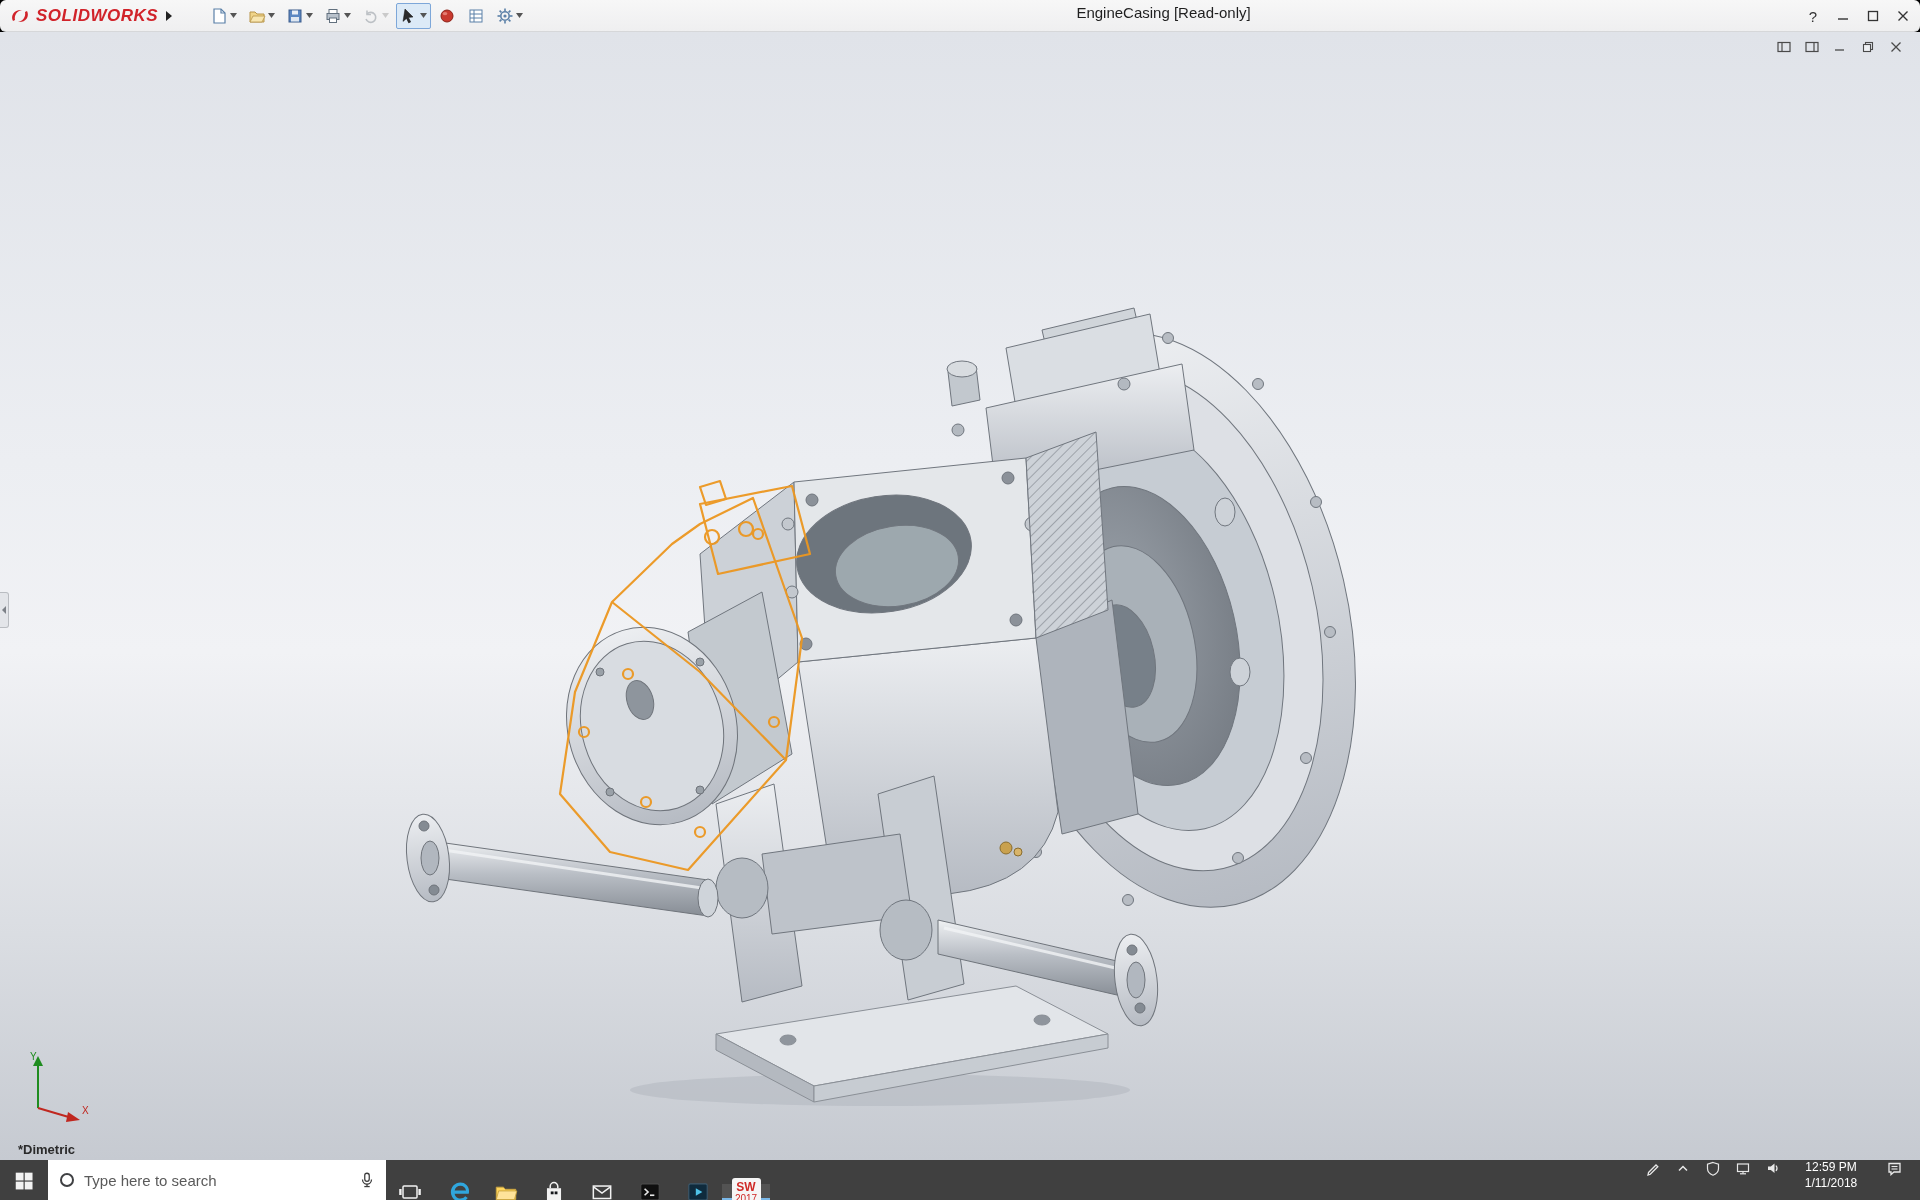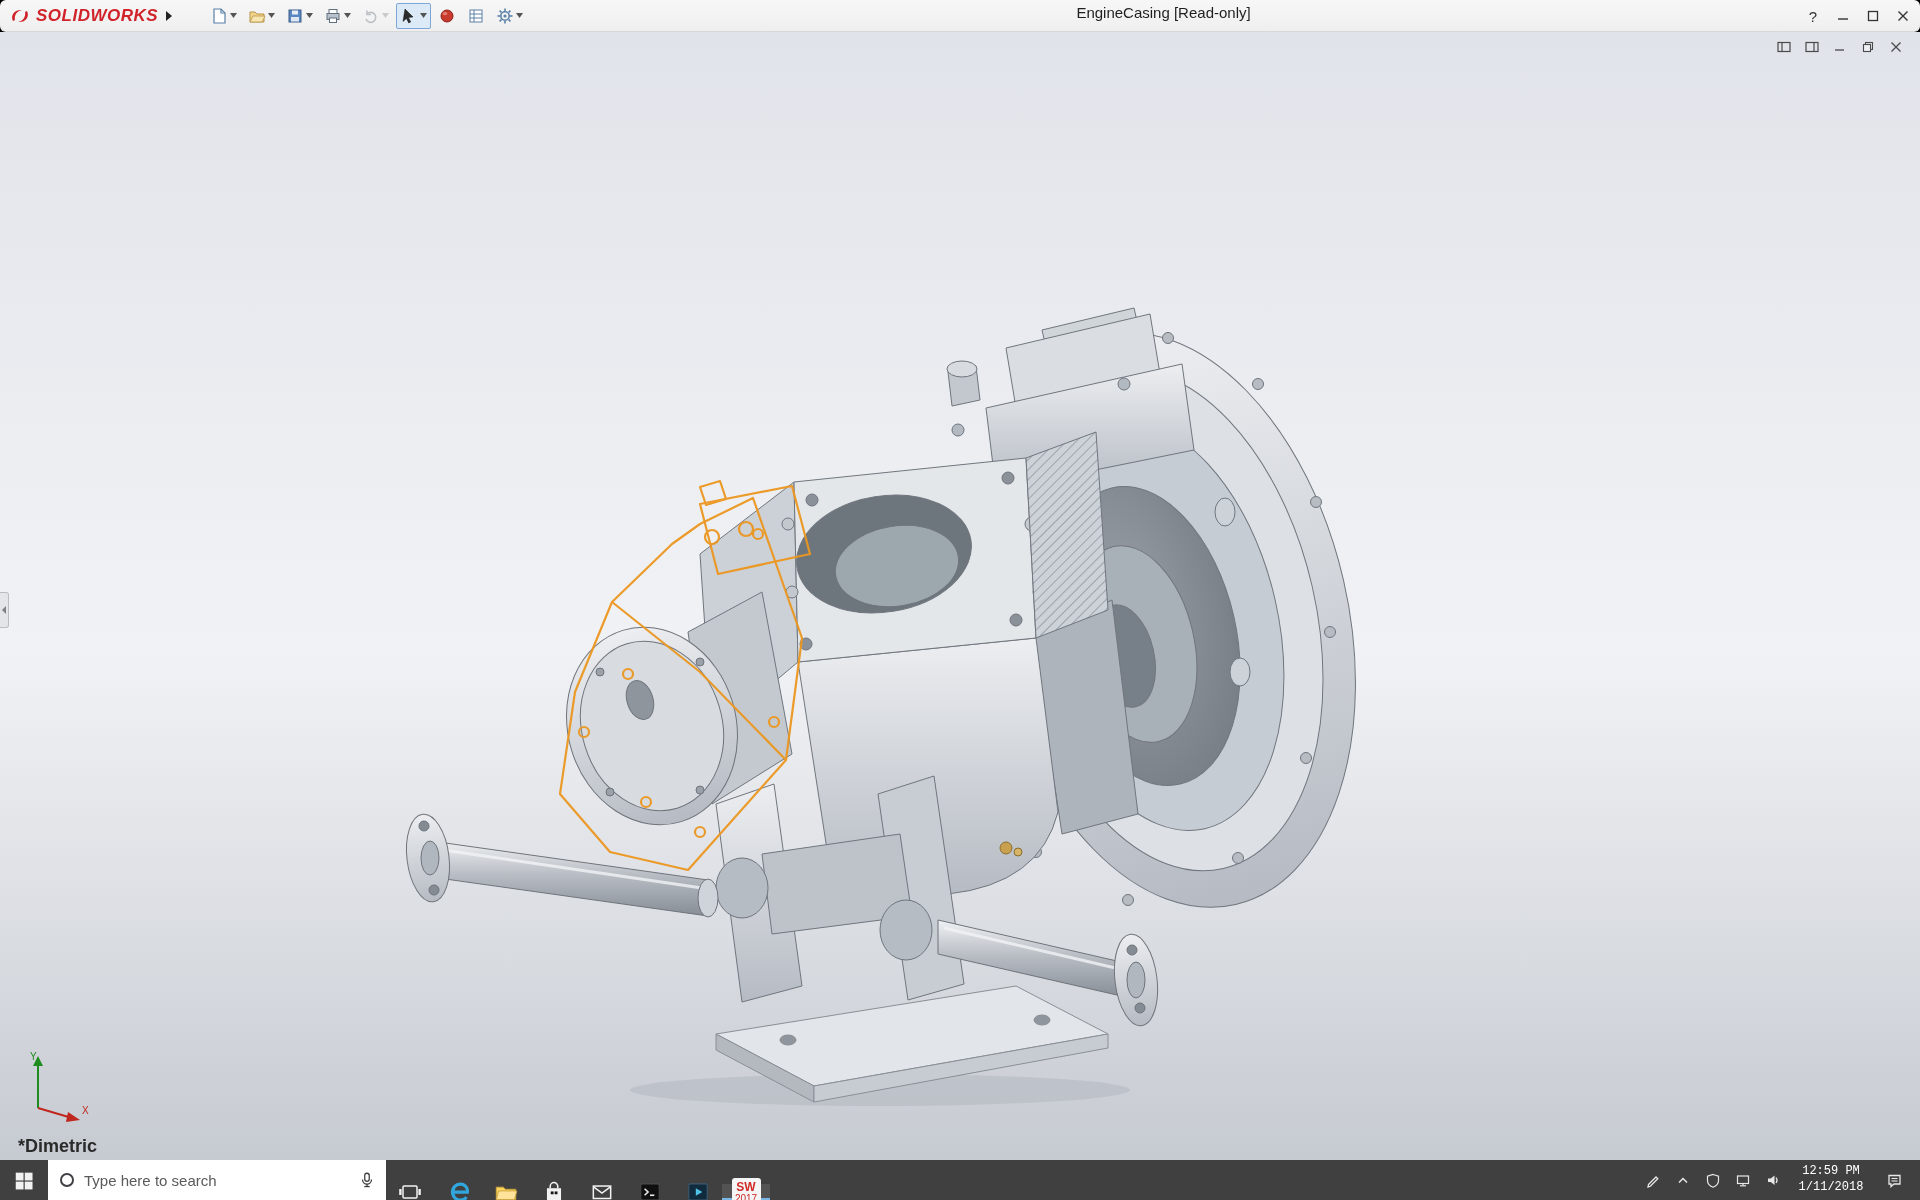--- a/index.html
+++ b/index.html
@@ -28,36 +28,36 @@
   
   .viewport { position:absolute; top:32px; left:0; width:1920px; height:1128px;
     background:linear-gradient(180deg,#e0e3e9 0%,#eceef2 38%,#f1f2f5 55%,#dadde2 80%,#c6cad1 100%);
     overflow:hidden; }
   .model-svg { position:absolute; top:0; left:0; width:1920px; height:1128px; display:block; }
   .doc-controls { position:absolute; top:6px; right:14px; display:flex; gap:8px; }
   .dc-btn { width:20px; height:17px; display:flex; align-items:center; justify-content:center; border:none; background:transparent; cursor:pointer; }
   .left-tab { position:absolute; left:0; top:560px; width:9px; height:36px; background:#e3e5e9;
     border:1px solid #b9bcc1; border-left:none; border-radius:0 3px 3px 0; display:flex; align-items:center; justify-content:center; cursor:pointer; }
   .triad { position:absolute; left:22px; bottom:30px; }
-  .view-label { position:absolute; left:18px; bottom:3px; font-size:18px; font-weight:bold; color:#2a2a2a; }
+  .view-label { position:absolute; left:18px; bottom:3px; font-size:13px; font-weight:bold; color:#2a2a2a; }
 
   
   .taskbar { position:absolute; bottom:0; left:0; right:0; height:40px; background:#404040;
     display:flex; align-items:stretch; z-index:20; }
   .start-btn { width:48px; display:flex; align-items:center; justify-content:center; border:none; background:transparent; cursor:pointer; }
   .search-box { width:338px; background:#ffffff; display:flex; align-items:center; padding:0 10px 0 12px; gap:10px; }
   .search-ring { width:14px; height:14px; border:2px solid #3f4043; border-radius:50%; flex:0 0 auto; }
   .search-input { flex:1; border:none; outline:none; font-size:15px; color:#222; background:transparent; font-family:"Liberation Sans",sans-serif; }
   .search-input::placeholder { color:#5a5a5a; opacity:1; }
   .tb-app { width:48px; display:flex; align-items:center; justify-content:center; border:none; background:transparent; cursor:pointer; position:relative;margin-top:24px; }
   .tb-app.active { background:rgba(255,255,255,0.10); box-shadow:inset 0 -2px 0 #7ab8e8; }
   .sw-badge { width:29px; height:29px; background:#f5f5f5; border-radius:3px; display:flex; flex-direction:column; align-items:center; justify-content:center; line-height:1; }
   .sw-letters { color:#cf2a27; font-weight:bold; font-size:12px; }
   .sw-year { color:#cf2a27; font-size:10px; margin-top:1px; }
-  .tray { margin-left:auto; display:flex; align-items:center;font-family:Liberation Mono, monospace; }
+  .tray { margin-left:auto; display:flex; align-items:flex-start; }
   .tray-btn { width:30px; display:flex; align-items:center; justify-content:center; border:none; background:transparent; cursor:pointer; }
   .clock { width:86px; display:flex; flex-direction:column; align-items:center; justify-content:center; color:#fff; font-size:12px; line-height:1.3; cursor:default; }
   .action-btn { width:40px; display:flex; align-items:center; justify-content:center; border:none; background:transparent; cursor:pointer; }
   .show-desktop { width:6px; border-left:1px solid #3a3d42; cursor:pointer; }
 </style>
 </head>
 <body>
 
 <div class="screen">
 

